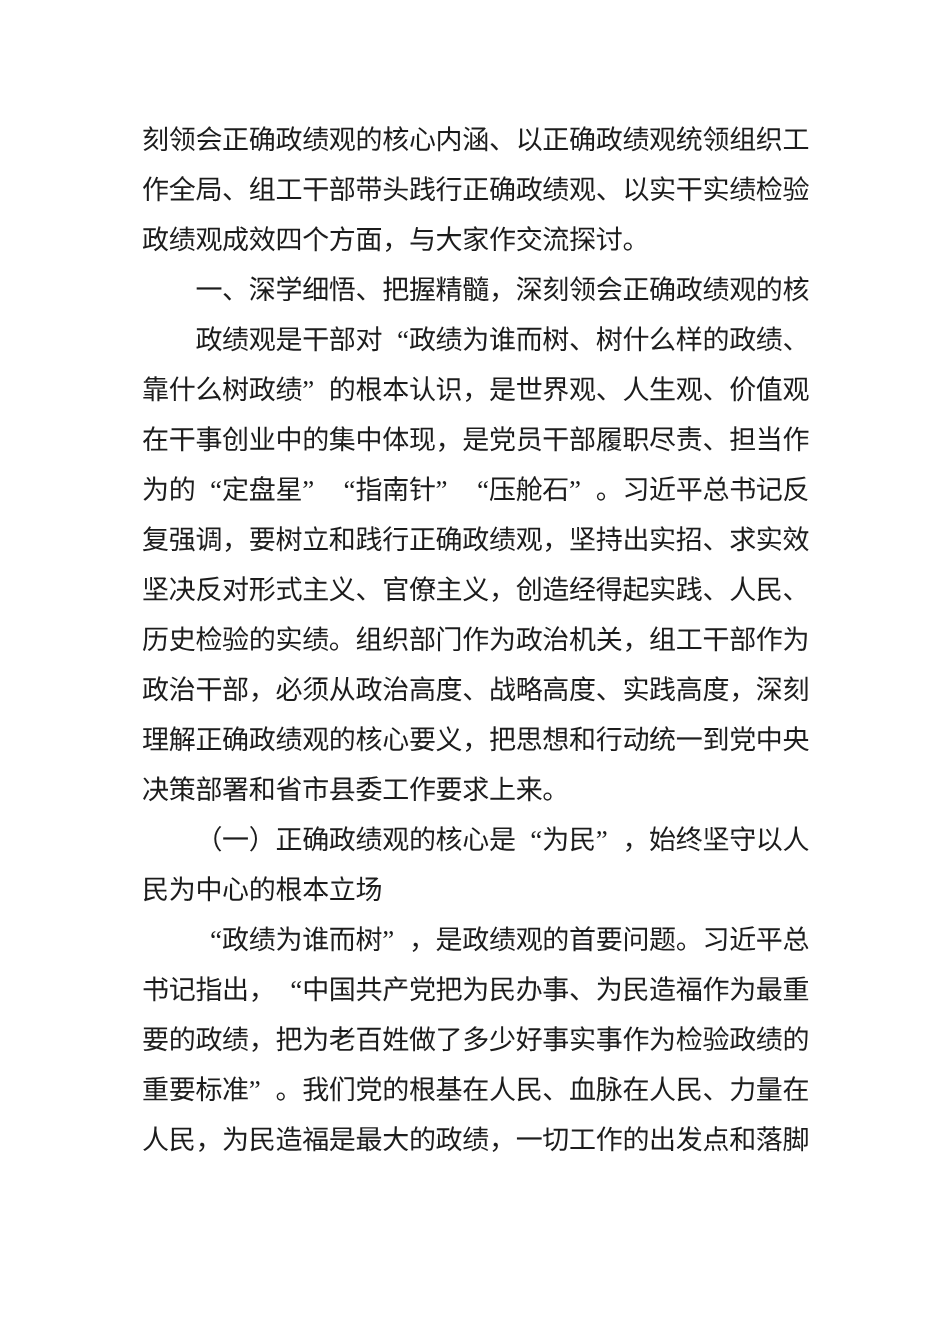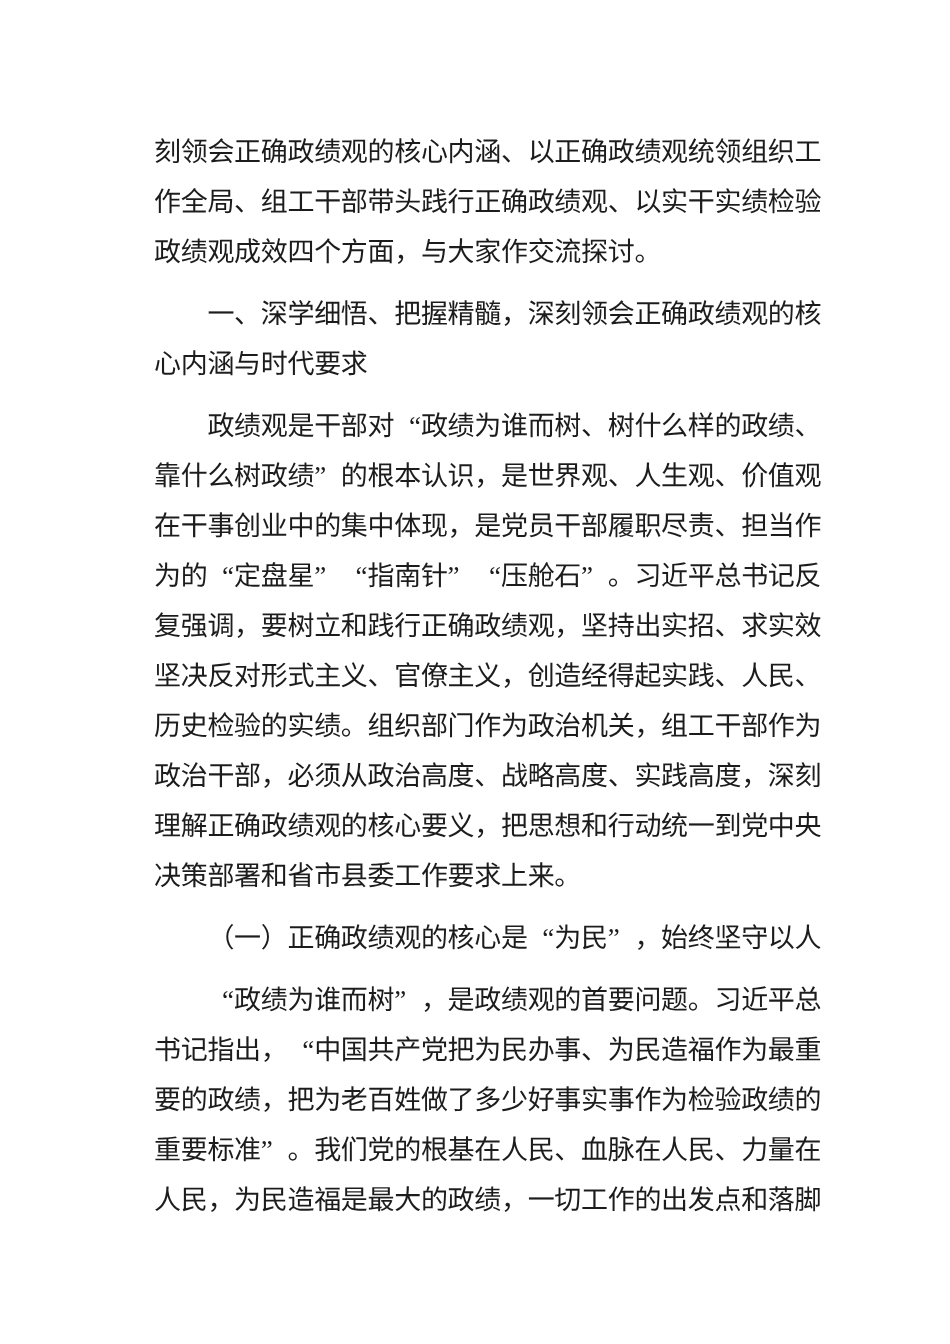--- a/index.html
+++ b/index.html
@@ -17,21 +17,21 @@
     color: var(--text-color, #1c1c1c);
   }
   .text-block {
     position: absolute;
     left: 142px;
     top: 115px;
     width: 668px;
     font-size: 27px;
   }
   .paragraph {
-    margin: 12px;
+    margin: 0;
     padding: 0;
   }
   .line {
     height: 50px;
     line-height: 50px;
     white-space: nowrap;
   }
   .line.indent {
     padding-left: 53.4px; 
     text-decoration: underline;
@@ -50,36 +50,36 @@
 
 <div class="page">
   <main class="text-block" id="doc-body">
       <div class="paragraph">
         <div class="line"><span class="ch">刻</span><span class="ch">领</span><span class="ch">会</span><span class="ch">正</span><span class="ch">确</span><span class="ch">政</span><span class="ch">绩</span><span class="ch">观</span><span class="ch">的</span><span class="ch">核</span><span class="ch">心</span><span class="ch">内</span><span class="ch">涵</span><span class="ch pl">、</span><span class="ch">以</span><span class="ch">正</span><span class="ch">确</span><span class="ch">政</span><span class="ch">绩</span><span class="ch">观</span><span class="ch">统</span><span class="ch">领</span><span class="ch">组</span><span class="ch">织</span><span class="ch">工</span></div>
         <div class="line"><span class="ch">作</span><span class="ch">全</span><span class="ch">局</span><span class="ch pl">、</span><span class="ch">组</span><span class="ch">工</span><span class="ch">干</span><span class="ch">部</span><span class="ch">带</span><span class="ch">头</span><span class="ch">践</span><span class="ch">行</span><span class="ch">正</span><span class="ch">确</span><span class="ch">政</span><span class="ch">绩</span><span class="ch">观</span><span class="ch pl">、</span><span class="ch">以</span><span class="ch">实</span><span class="ch">干</span><span class="ch">实</span><span class="ch">绩</span><span class="ch">检</span><span class="ch">验</span></div>
         <div class="line"><span class="ch">政</span><span class="ch">绩</span><span class="ch">观</span><span class="ch">成</span><span class="ch">效</span><span class="ch">四</span><span class="ch">个</span><span class="ch">方</span><span class="ch">面</span><span class="ch pl">，</span><span class="ch">与</span><span class="ch">大</span><span class="ch">家</span><span class="ch">作</span><span class="ch">交</span><span class="ch">流</span><span class="ch">探</span><span class="ch">讨</span><span class="ch pl">。</span></div>
       </div>
       <div class="paragraph">
         <div class="line indent"><span class="ch">一</span><span class="ch pl">、</span><span class="ch">深</span><span class="ch">学</span><span class="ch">细</span><span class="ch">悟</span><span class="ch pl">、</span><span class="ch">把</span><span class="ch">握</span><span class="ch">精</span><span class="ch">髓</span><span class="ch pl">，</span><span class="ch">深</span><span class="ch">刻</span><span class="ch">领</span><span class="ch">会</span><span class="ch">正</span><span class="ch">确</span><span class="ch">政</span><span class="ch">绩</span><span class="ch">观</span><span class="ch">的</span><span class="ch">核</span></div>
-        <div class="line"><span class="ch">心</span><span class="ch">内</span><span class="ch">涵</span><span class="ch">与</span><span class="ch">时</span><span class="ch">代</span><span class="ch">要</span><span class="ch">求</span></div>
       </div>
       <div class="paragraph">
         <div class="line indent"><span class="ch">政</span><span class="ch">绩</span><span class="ch">观</span><span class="ch">是</span><span class="ch">干</span><span class="ch">部</span><span class="ch">对</span><span class="ch pr">“</span><span class="ch">政</span><span class="ch">绩</span><span class="ch">为</span><span class="ch">谁</span><span class="ch">而</span><span class="ch">树</span><span class="ch pl">、</span><span class="ch">树</span><span class="ch">什</span><span class="ch">么</span><span class="ch">样</span><span class="ch">的</span><span class="ch">政</span><span class="ch">绩</span><span class="ch pl">、</span></div>
         <div class="line"><span class="ch">靠</span><span class="ch">什</span><span class="ch">么</span><span class="ch">树</span><span class="ch">政</span><span class="ch">绩</span><span class="ch pl">”</span><span class="ch">的</span><span class="ch">根</span><span class="ch">本</span><span class="ch">认</span><span class="ch">识</span><span class="ch pl">，</span><span class="ch">是</span><span class="ch">世</span><span class="ch">界</span><span class="ch">观</span><span class="ch pl">、</span><span class="ch">人</span><span class="ch">生</span><span class="ch">观</span><span class="ch pl">、</span><span class="ch">价</span><span class="ch">值</span><span class="ch">观</span></div>
         <div class="line"><span class="ch">在</span><span class="ch">干</span><span class="ch">事</span><span class="ch">创</span><span class="ch">业</span><span class="ch">中</span><span class="ch">的</span><span class="ch">集</span><span class="ch">中</span><span class="ch">体</span><span class="ch">现</span><span class="ch pl">，</span><span class="ch">是</span><span class="ch">党</span><span class="ch">员</span><span class="ch">干</span><span class="ch">部</span><span class="ch">履</span><span class="ch">职</span><span class="ch">尽</span><span class="ch">责</span><span class="ch pl">、</span><span class="ch">担</span><span class="ch">当</span><span class="ch">作</span></div>
         <div class="line"><span class="ch">为</span><span class="ch">的</span><span class="ch pr">“</span><span class="ch">定</span><span class="ch">盘</span><span class="ch">星</span><span class="ch pl">”</span><span class="ch pr">“</span><span class="ch">指</span><span class="ch">南</span><span class="ch">针</span><span class="ch pl">”</span><span class="ch pr">“</span><span class="ch">压</span><span class="ch">舱</span><span class="ch">石</span><span class="ch pl">”</span><span class="ch pl">。</span><span class="ch">习</span><span class="ch">近</span><span class="ch">平</span><span class="ch">总</span><span class="ch">书</span><span class="ch">记</span><span class="ch">反</span></div>
         <div class="line"><span class="ch">复</span><span class="ch">强</span><span class="ch">调</span><span class="ch pl">，</span><span class="ch">要</span><span class="ch">树</span><span class="ch">立</span><span class="ch">和</span><span class="ch">践</span><span class="ch">行</span><span class="ch">正</span><span class="ch">确</span><span class="ch">政</span><span class="ch">绩</span><span class="ch">观</span><span class="ch pl">，</span><span class="ch">坚</span><span class="ch">持</span><span class="ch">出</span><span class="ch">实</span><span class="ch">招</span><span class="ch pl">、</span><span class="ch">求</span><span class="ch">实</span><span class="ch">效</span></div>
         <div class="line"><span class="ch">坚</span><span class="ch">决</span><span class="ch">反</span><span class="ch">对</span><span class="ch">形</span><span class="ch">式</span><span class="ch">主</span><span class="ch">义</span><span class="ch pl">、</span><span class="ch">官</span><span class="ch">僚</span><span class="ch">主</span><span class="ch">义</span><span class="ch pl">，</span><span class="ch">创</span><span class="ch">造</span><span class="ch">经</span><span class="ch">得</span><span class="ch">起</span><span class="ch">实</span><span class="ch">践</span><span class="ch pl">、</span><span class="ch">人</span><span class="ch">民</span><span class="ch pl">、</span></div>
         <div class="line"><span class="ch">历</span><span class="ch">史</span><span class="ch">检</span><span class="ch">验</span><span class="ch">的</span><span class="ch">实</span><span class="ch">绩</span><span class="ch pl">。</span><span class="ch">组</span><span class="ch">织</span><span class="ch">部</span><span class="ch">门</span><span class="ch">作</span><span class="ch">为</span><span class="ch">政</span><span class="ch">治</span><span class="ch">机</span><span class="ch">关</span><span class="ch pl">，</span><span class="ch">组</span><span class="ch">工</span><span class="ch">干</span><span class="ch">部</span><span class="ch">作</span><span class="ch">为</span></div>
         <div class="line"><span class="ch">政</span><span class="ch">治</span><span class="ch">干</span><span class="ch">部</span><span class="ch pl">，</span><span class="ch">必</span><span class="ch">须</span><span class="ch">从</span><span class="ch">政</span><span class="ch">治</span><span class="ch">高</span><span class="ch">度</span><span class="ch pl">、</span><span class="ch">战</span><span class="ch">略</span><span class="ch">高</span><span class="ch">度</span><span class="ch pl">、</span><span class="ch">实</span><span class="ch">践</span><span class="ch">高</span><span class="ch">度</span><span class="ch pl">，</span><span class="ch">深</span><span class="ch">刻</span></div>
         <div class="line"><span class="ch">理</span><span class="ch">解</span><span class="ch">正</span><span class="ch">确</span><span class="ch">政</span><span class="ch">绩</span><span class="ch">观</span><span class="ch">的</span><span class="ch">核</span><span class="ch">心</span><span class="ch">要</span><span class="ch">义</span><span class="ch pl">，</span><span class="ch">把</span><span class="ch">思</span><span class="ch">想</span><span class="ch">和</span><span class="ch">行</span><span class="ch">动</span><span class="ch">统</span><span class="ch">一</span><span class="ch">到</span><span class="ch">党</span><span class="ch">中</span><span class="ch">央</span></div>
         <div class="line"><span class="ch">决</span><span class="ch">策</span><span class="ch">部</span><span class="ch">署</span><span class="ch">和</span><span class="ch">省</span><span class="ch">市</span><span class="ch">县</span><span class="ch">委</span><span class="ch">工</span><span class="ch">作</span><span class="ch">要</span><span class="ch">求</span><span class="ch">上</span><span class="ch">来</span><span class="ch pl">。</span></div>
       </div>
       <div class="paragraph">
         <div class="line indent"><span class="ch pr">（</span><span class="ch">一</span><span class="ch pl">）</span><span class="ch">正</span><span class="ch">确</span><span class="ch">政</span><span class="ch">绩</span><span class="ch">观</span><span class="ch">的</span><span class="ch">核</span><span class="ch">心</span><span class="ch">是</span><span class="ch pr">“</span><span class="ch">为</span><span class="ch">民</span><span class="ch pl">”</span><span class="ch pl">，</span><span class="ch">始</span><span class="ch">终</span><span class="ch">坚</span><span class="ch">守</span><span class="ch">以</span><span class="ch">人</span></div>
+        <div class="line"><span class="ch">民</span><span class="ch">为</span><span class="ch">中</span><span class="ch">心</span><span class="ch">的</span><span class="ch">根</span><span class="ch">本</span><span class="ch">立</span><span class="ch">场</span></div>
       </div>
       <div class="paragraph">
         <div class="line indent"><span class="ch pr">“</span><span class="ch">政</span><span class="ch">绩</span><span class="ch">为</span><span class="ch">谁</span><span class="ch">而</span><span class="ch">树</span><span class="ch pl">”</span><span class="ch pl">，</span><span class="ch">是</span><span class="ch">政</span><span class="ch">绩</span><span class="ch">观</span><span class="ch">的</span><span class="ch">首</span><span class="ch">要</span><span class="ch">问</span><span class="ch">题</span><span class="ch pl">。</span><span class="ch">习</span><span class="ch">近</span><span class="ch">平</span><span class="ch">总</span></div>
         <div class="line"><span class="ch">书</span><span class="ch">记</span><span class="ch">指</span><span class="ch">出</span><span class="ch pl">，</span><span class="ch pr">“</span><span class="ch">中</span><span class="ch">国</span><span class="ch">共</span><span class="ch">产</span><span class="ch">党</span><span class="ch">把</span><span class="ch">为</span><span class="ch">民</span><span class="ch">办</span><span class="ch">事</span><span class="ch pl">、</span><span class="ch">为</span><span class="ch">民</span><span class="ch">造</span><span class="ch">福</span><span class="ch">作</span><span class="ch">为</span><span class="ch">最</span><span class="ch">重</span></div>
         <div class="line"><span class="ch">要</span><span class="ch">的</span><span class="ch">政</span><span class="ch">绩</span><span class="ch pl">，</span><span class="ch">把</span><span class="ch">为</span><span class="ch">老</span><span class="ch">百</span><span class="ch">姓</span><span class="ch">做</span><span class="ch">了</span><span class="ch">多</span><span class="ch">少</span><span class="ch">好</span><span class="ch">事</span><span class="ch">实</span><span class="ch">事</span><span class="ch">作</span><span class="ch">为</span><span class="ch">检</span><span class="ch">验</span><span class="ch">政</span><span class="ch">绩</span><span class="ch">的</span></div>
         <div class="line"><span class="ch">重</span><span class="ch">要</span><span class="ch">标</span><span class="ch">准</span><span class="ch pl">”</span><span class="ch pl">。</span><span class="ch">我</span><span class="ch">们</span><span class="ch">党</span><span class="ch">的</span><span class="ch">根</span><span class="ch">基</span><span class="ch">在</span><span class="ch">人</span><span class="ch">民</span><span class="ch pl">、</span><span class="ch">血</span><span class="ch">脉</span><span class="ch">在</span><span class="ch">人</span><span class="ch">民</span><span class="ch pl">、</span><span class="ch">力</span><span class="ch">量</span><span class="ch">在</span></div>
         <div class="line"><span class="ch">人</span><span class="ch">民</span><span class="ch pl">，</span><span class="ch">为</span><span class="ch">民</span><span class="ch">造</span><span class="ch">福</span><span class="ch">是</span><span class="ch">最</span><span class="ch">大</span><span class="ch">的</span><span class="ch">政</span><span class="ch">绩</span><span class="ch pl">，</span><span class="ch">一</span><span class="ch">切</span><span class="ch">工</span><span class="ch">作</span><span class="ch">的</span><span class="ch">出</span><span class="ch">发</span><span class="ch">点</span><span class="ch">和</span><span class="ch">落</span><span class="ch">脚</span></div>
       </div>
     </main>
 </div>

